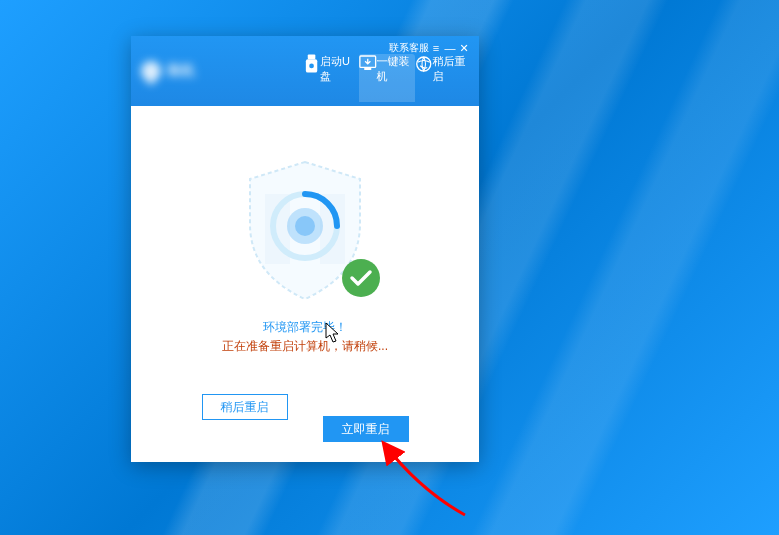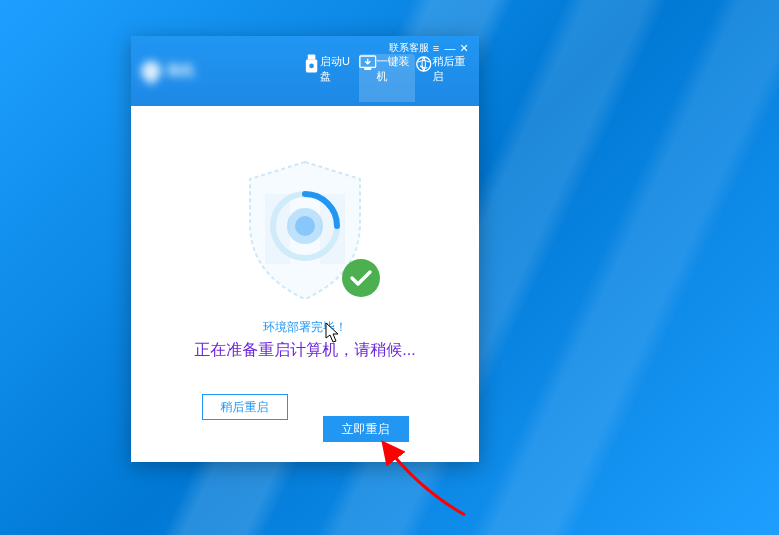--- a/index.html
+++ b/index.html
@@ -129,22 +129,22 @@
     .status-text {
       margin-top: 14px;
       text-align: center;
       line-height: 1.6;
     }
     .status-line1 {
       color: #2196f3;
       font-size: 12px;
     }
     .status-line2 {
-      color: #6d28d9;
-      font-size: 16px;
+      color: #c2410c;
+      font-size: 12px;
       text-align: center;
     }
     .button-row {
       position: absolute;
       bottom: 20px;
       width: 100%;
       display: flex;
       justify-content: center;
       gap: 35px;
     }

